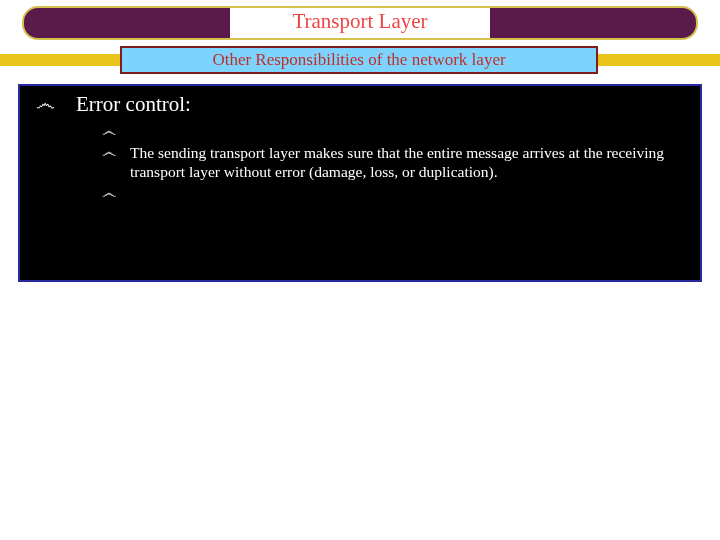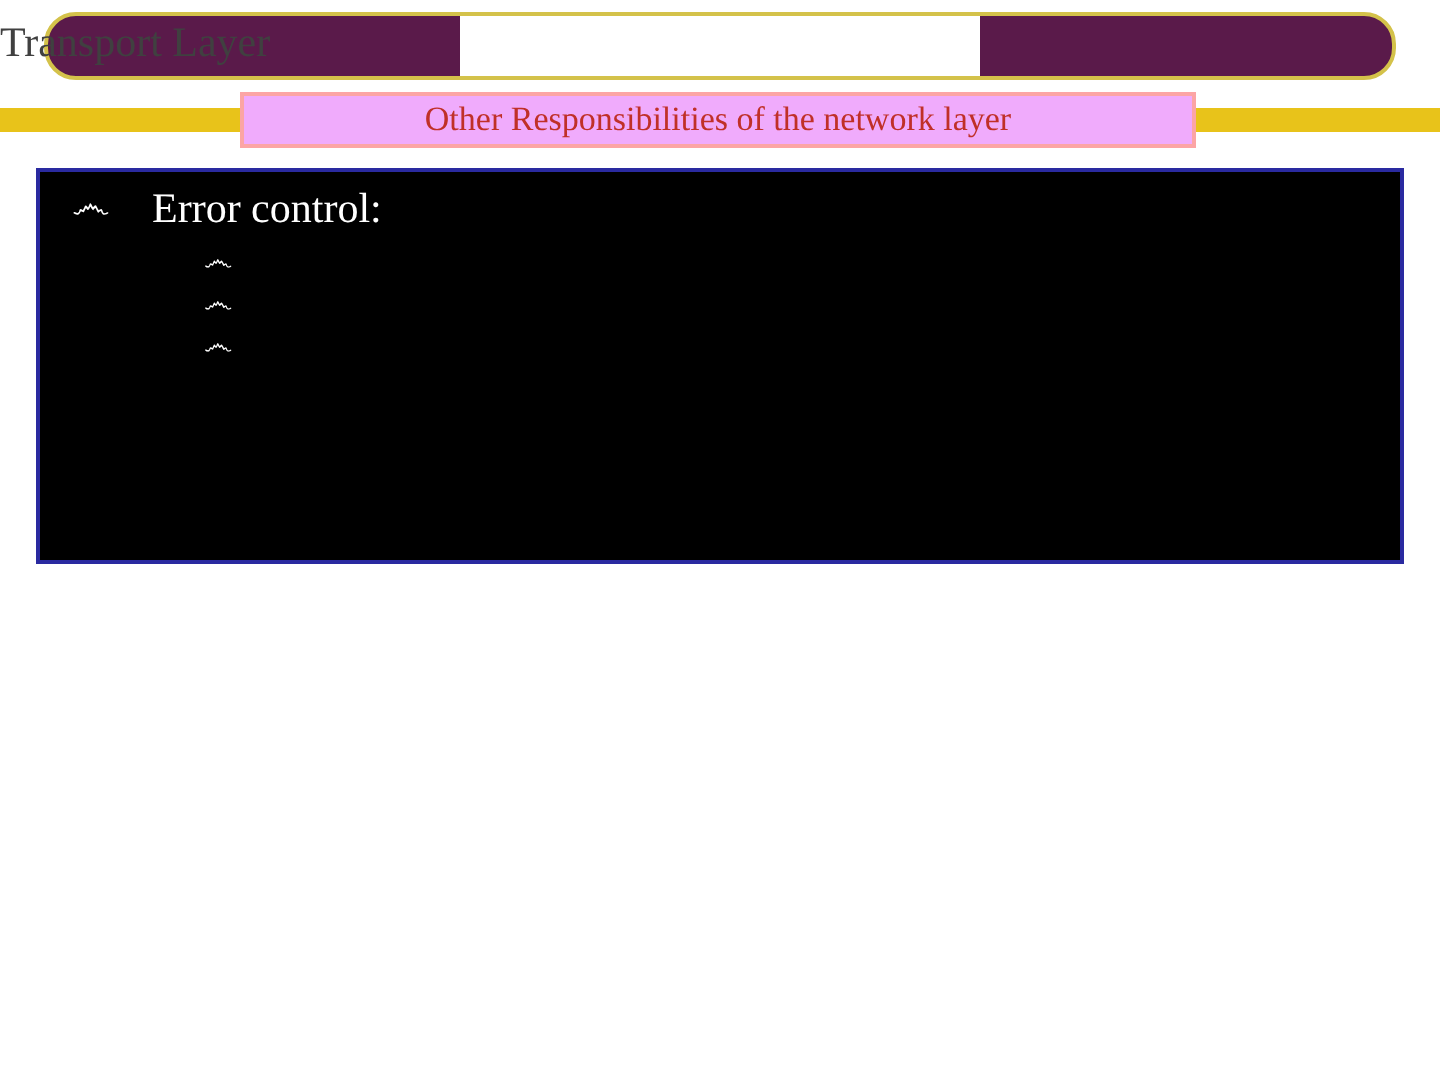--- a/index.html
+++ b/index.html
@@ -19,39 +19,40 @@
   
   .title-strip {
     position: absolute;
     left: 230px; top: 8px;
     width: 260px; height: 30px;
     background: #fff;
   }
   .title-text {
     position: absolute;
     left: 0; top: 9px; width: 720px;
+    text-align: center;
     font-size: 21px;
-    color: #404040;
+    color: #ef4444;
   }
 
   
   .stripe {
     position: absolute;
     left: 0; top: 54px;
     width: 720px; height: 12px;
     background: #e8c31a;
   }
 
   
   .subtitle-box {
     position: absolute;
     left: 120px; top: 46px;
     width: 478px; height: 28px;
-    background: #f0abfc;
-    border: 2px solid #fca5a5;
+    background: #7dd3fc;
+    border: 2px solid #7f1d1d;
     display: flex; align-items: center; justify-content: center;
   }
   .subtitle-box span { color: #c03028; font-size: 17px; }
 
   
   .content-box {
     position: absolute;
     left: 18px; top: 84px;
     width: 684px; height: 198px;
     background: #000;
@@ -109,20 +110,23 @@
       <div class="bullet">෴</div>
       <div class="text">Error control:</div>
     </div>
 
     <div class="lvl2">
       <div class="bullet">෴</div>
     </div>
 
     <div class="lvl2">
       <div class="bullet">෴</div>
+      <div class="text">
+        <span>The sending transport layer makes sure that the entire message arrives at the receiving transport layer without error (damage, loss, or duplication).</span><span class="kw"></span><span></span>
+      </div>
     </div>
 
     <div class="lvl2">
       <div class="bullet">෴</div>
     </div>
 
   </div>
 </div>
 
 </body></html>

